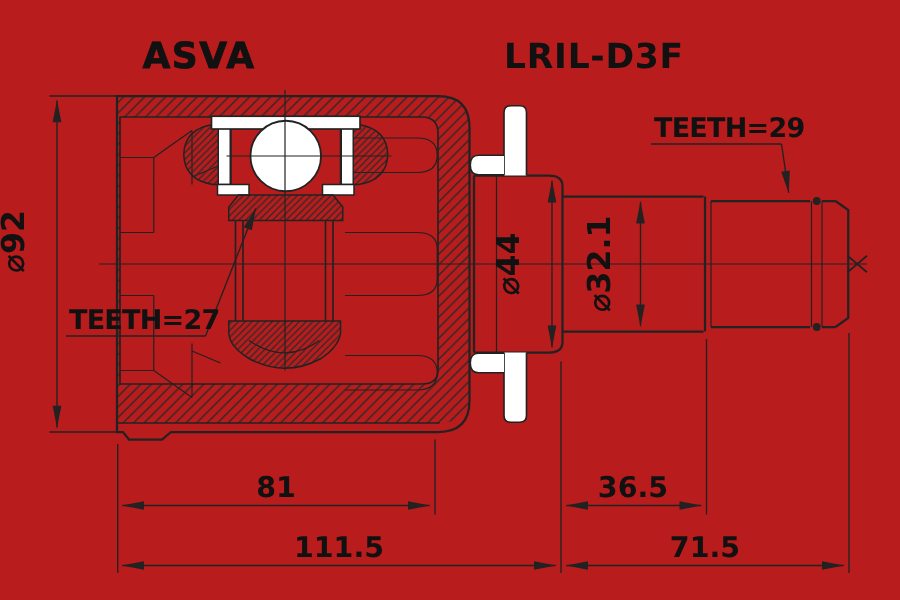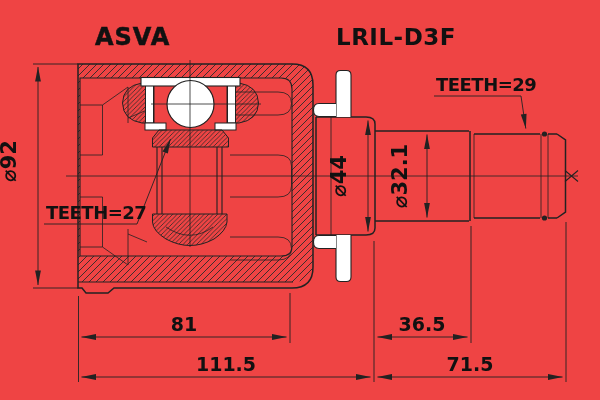--- a/index.html
+++ b/index.html
@@ -1,16 +1,16 @@
 <!DOCTYPE html>
 <html><head>
 <meta charset="utf-8">
 <style>
   html,body{margin:0;padding:0;background:#ffffff;}
-  .stage{position:relative;width:600px;height:400px;background:#ef4444;overflow:hidden;
+  .stage{position:relative;width:600px;height:400px;background:#b91c1c;overflow:hidden;
          font-family:"DejaVu Sans", sans-serif;}
   svg{display:block;}
   text{fill:#111111;}
   .title{font-size:24px;font-weight:bold;letter-spacing:1px;}
   .pn{font-size:23px;font-weight:bold;letter-spacing:0.5px;}
   .dim{font-size:19px;font-weight:bold;}
   .lbl{font-size:18px;font-weight:bold;letter-spacing:-0.5px;}
   .phi{font-size:21px;font-weight:bold;}
   .ln{stroke:#222222;fill:none;}
   .thick{stroke-width:1.5;}

